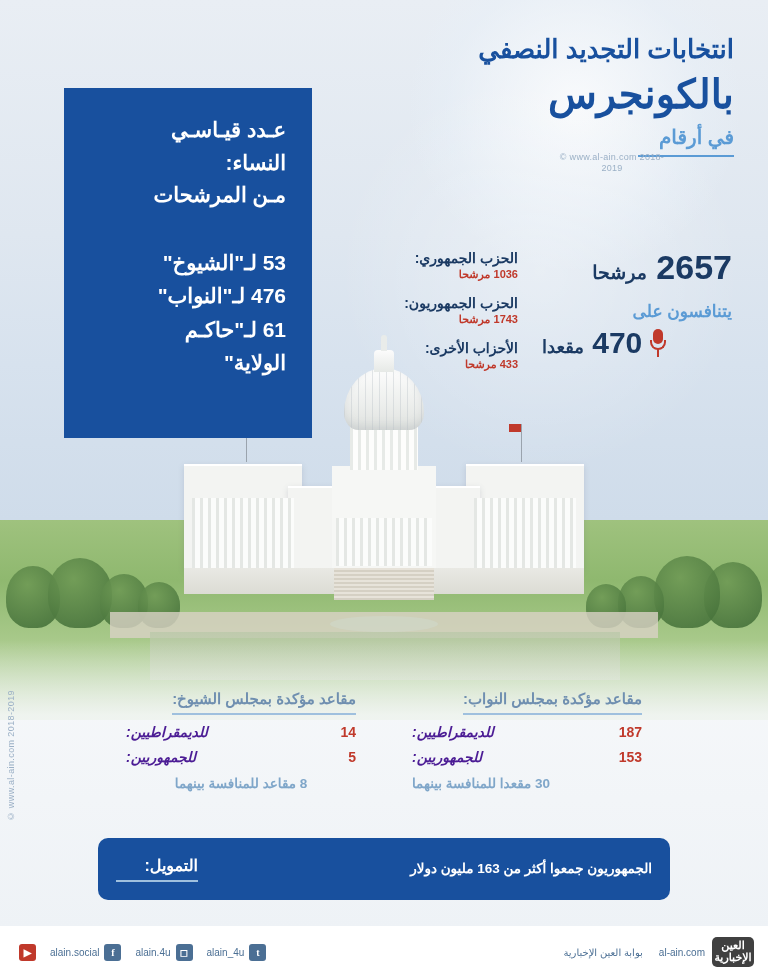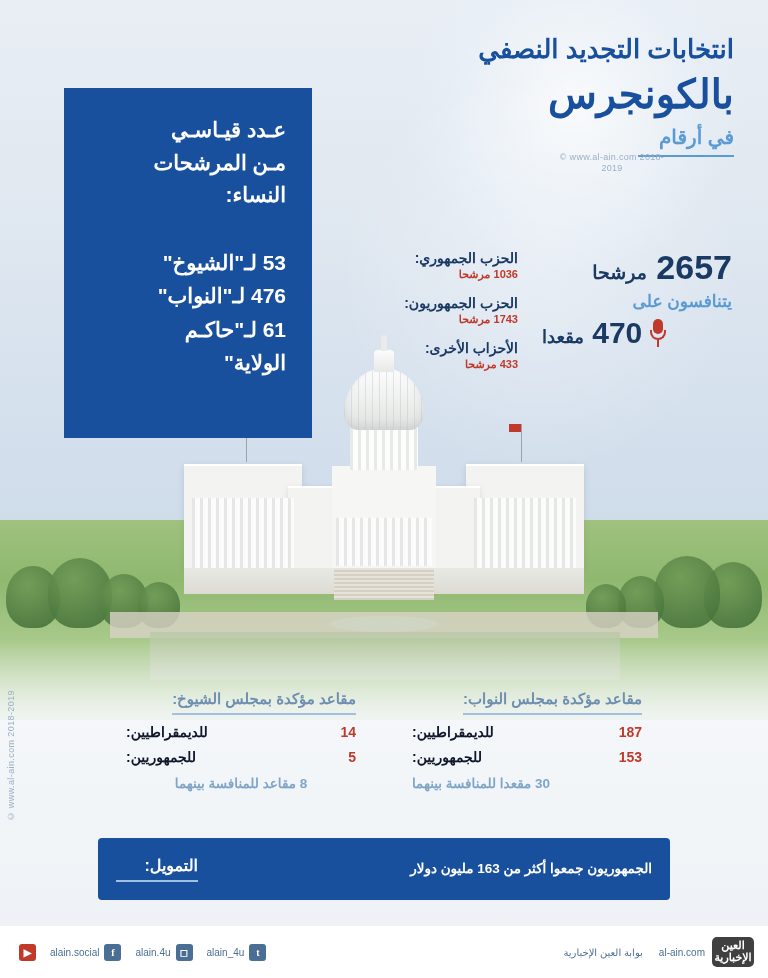--- a/index.html
+++ b/index.html
@@ -144,21 +144,21 @@
     font-size: 9px; color: #9bb0c6; text-align: center; line-height: 1.25;
     direction: ltr; letter-spacing: .3px;
   }
 
   .stats-right {
     position: absolute; right: 36px; top: 248px; width: 190px; text-align: right;
   }
   .big-num { font-size: 34px; font-weight: bold; color: #1b3a63; }
   .big-num span.unit { font-size: 19px; font-weight: bold; }
   .vs {
-    font-size: 17px; font-weight: bold; color: #5b9bd5; letter-spacing: 2px; margin-top: 4px;
+    font-size: 17px; font-weight: bold; color: #5b9bd5; letter-spacing: 2px; margin-top: 14px;
   }
   .seats-row {
     display: flex; align-items: center; justify-content: flex-end; gap: 8px; margin-top: 4px;
   }
   .seats-num { font-size: 30px; font-weight: bold; color: #1b3a63; }
   .seats-num span.unit { font-size: 18px; }
   .mic { width: 16px; height: 28px; position: relative; }
   .mic-head {
     position:absolute; left:3px; top:0; width:10px; height:15px; border-radius:5px; background:#c0392b;
   }
@@ -177,28 +177,28 @@
 
   
   .lower { position: absolute; left: 0; top: 690px; width: 768px; }
   .col-wrap { display: flex; justify-content: center; gap: 56px; }
   .col { width: 230px; text-align: right; }
   .col-head {
     font-size: 15px; font-weight: bold; color: #6f8fb0; padding-bottom: 5px;
     border-bottom: 2px solid #9fc0de; display: inline-block;
   }
   .row { display: flex; justify-content: space-between; margin-top: 9px; font-size: 14px; font-weight: bold; }
-  .row .lbl { color: #0f172a; }
+  .row .lbl { color: #4c1d95; font-style: italic; }
   .row .val { color: #c0392b; }
   .row.contested { margin-top: 10px; }
   .contested-txt { font-size: 13.5px; font-weight: bold; color: #7fa6c9; letter-spacing: .5px; }
 
   .funding {
     position: absolute; left: 98px; top: 838px; width: 572px; height: 62px;
-    background: #18509e; border-radius: 4px; color: #fff;
+    background: #18509e; border-radius: 10px; color: #fff;
     display: flex; align-items: center; padding: 0 18px;
   }
   .funding-label {
     font-size: 16px; font-weight: bold; order: 2; margin-right: auto;
     text-align: right; padding-right: 6px;
   }
   .funding-label .u { display:block; width: 82px; height:2px; background:#9fc0de; margin-top:5px; margin-right:0; }
   .funding-lines { order: 1; text-align: right; font-size: 13.5px; font-weight: bold; line-height: 1.65; }
 
   
@@ -281,22 +281,22 @@
     <div class="hero-l2">بالكونجرس</div>
     <div class="hero-l3">في أرقام</div>
     <div class="hero-underline"></div>
   </div>
   <div class="wm-hero">© www.al-ain.com
 2018-2019</div>
 
   <div class="blue-panel">
     <div class="bp-title">
       <div>عـدد قيـاسـي</div>
+      <div>النساء:</div>
       <div>مـن المرشحات</div>
-      <div>النساء:</div>
     </div>
     <div class="bp-list">
       <div>53 لـ"الشيوخ"</div>
       <div>476 لـ"النواب"</div>
       <div>61 لـ"حاكـم</div>
       <div>الولاية"</div>
     </div>
   </div>
 
   <div class="stats-right">

